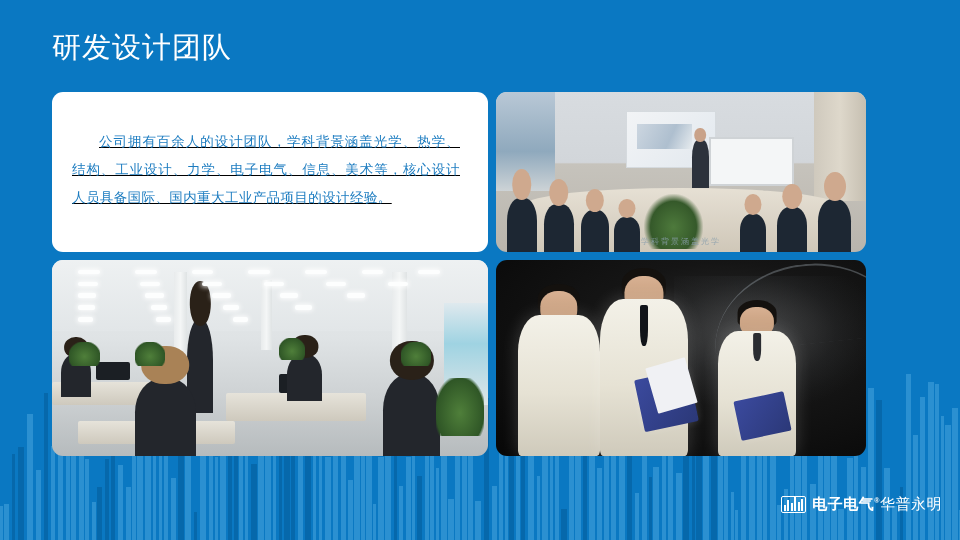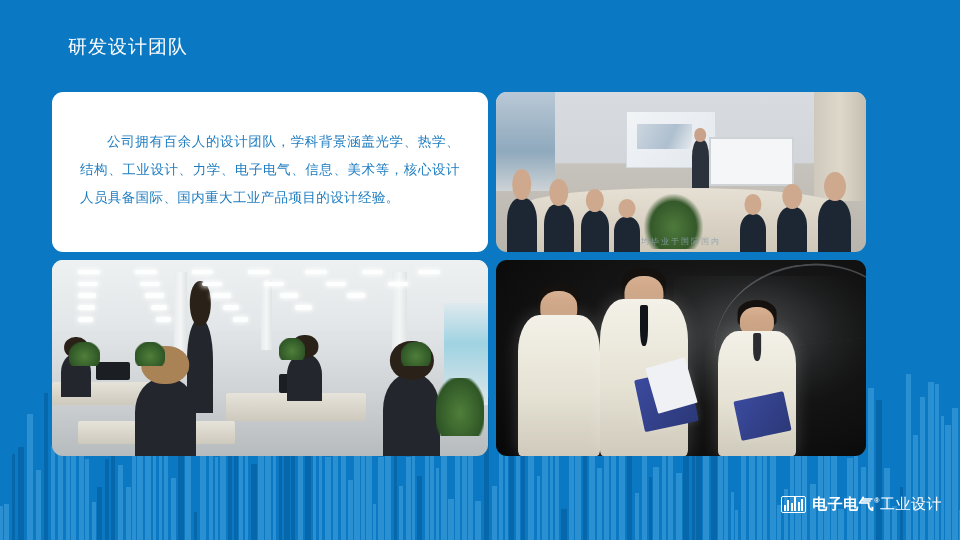--- a/index.html
+++ b/index.html
@@ -33,23 +33,23 @@
     bottom: 0;
     background: #2B90D1;
   }
   .bar-band .bar.dark {
     background: #0668AB;
   }
 
   
   .slide-title {
     position: absolute;
-    left: 68px;
+    left: 52px;
     top: 30px;
-    font-size: 19px;
+    font-size: 29px;
     line-height: 34px;
     color: #ffffff;
     letter-spacing: 1px;
     white-space: nowrap;
   }
 
   
   .grid {
     position: absolute;
     left: 52px;
@@ -65,21 +65,22 @@
   }
   .cell-tl { left: 0px;   top: 0px;   width: 436px; height: 160px; }
   .cell-tr { left: 444px; top: 0px;   width: 370px; height: 160px; }
   .cell-bl { left: 0px;   top: 168px; width: 436px; height: 196px; }
   .cell-br { left: 444px; top: 168px; width: 370px; height: 196px; }
 
   
   .text-card {
     background: #ffffff;
     box-sizing: border-box;
-    padding: 36px 28px 20px 28px;
+    padding: 36px 28px 20px 20px;
+    text-decoration: underline;
   }
   .body-text {
     color: #1C7CC0;
     font-size: 13.5px;
     line-height: 28px;
     letter-spacing: 0.4px;
     text-align: justify;
     text-indent: 2em;
     margin: 0;
   }
@@ -417,21 +418,21 @@
         <div class="mt-table"></div>
         <div class="mt-pres"></div>
         <div class="mt-p" style="left:3%;  width:8%;  height:34%;"></div>
         <div class="mt-p" style="left:13%; width:8%;  height:30%;"></div>
         <div class="mt-p" style="left:23%; width:7.5%;height:26%;"></div>
         <div class="mt-p" style="left:32%; width:7%;  height:22%;"></div>
         <div class="mt-p" style="left:66%; width:7%;  height:24%;"></div>
         <div class="mt-p" style="left:76%; width:8%;  height:28%;"></div>
         <div class="mt-p" style="left:87%; width:9%;  height:33%;"></div>
         <div class="mt-plant"></div>
-        <div class="mt-caption">均毕业于国际国内</div>
+        <div class="mt-caption">学科背景涵盖光学</div>
       </div>
     </div>
 
     <div class="cell cell-bl">
       <div class="photo photo-office" id="officePhoto">
         <div class="of-ceiling"></div>
         <div class="of-window"></div>
         <div class="of-col" style="left:28%; top:6%;  width:3%;  height:44%;"></div>
         <div class="of-col" style="left:48%; top:10%; width:2.5%;height:36%;"></div>
         <div class="of-col" style="left:78%; top:6%;  width:3.5%;height:48%;"></div>
@@ -513,17 +514,17 @@
   <div class="logo">
     <span class="logo-mark" id="logoMark">
         <i style="height: 6px;"></i>
         <i style="height: 11px;"></i>
         <i style="height: 8px;"></i>
         <i style="height: 14px;"></i>
         <i style="height: 9px;"></i>
         <i style="height: 12px;"></i>
       </span>
     <span class="logo-text">
-      <span>电子电气</span><span class="reg">®</span><span class="sub">工业设计</span>
+      <span>电子电气</span><span class="reg">®</span><span class="sub">华普永明</span>
     </span>
   </div>
 
 </div>
 
 </body></html>

